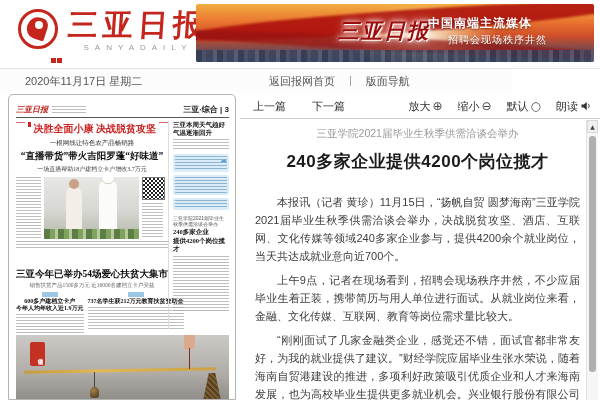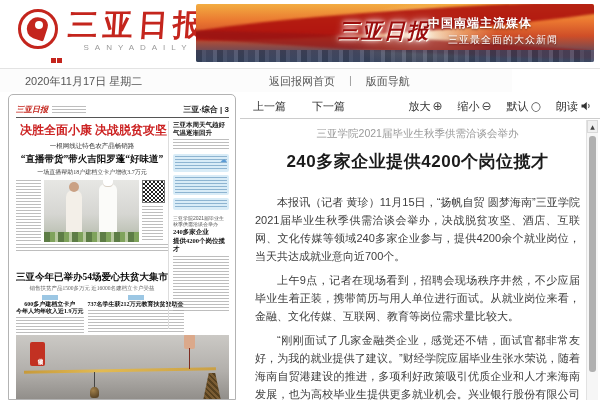--- a/index.html
+++ b/index.html
@@ -44,21 +44,21 @@
   .left-panel{position:absolute;left:8px;top:94px;width:228px;height:306px;box-sizing:border-box;
       border:1px solid #b3b3b3;border-radius:5px 5px 0 0;background:#fff;overflow:hidden;padding:6px 6px 0 7px;cursor:pointer;}
   .np-page{position:relative;width:213px;height:300px;background:#fff;font-family:"Liberation Serif",serif;}
   .tls{background:repeating-linear-gradient(180deg,#a8a8a8 0,#a8a8a8 1px,transparent 1px,transparent 3px);opacity:.75;}
   .np-mast{display:flex;justify-content:space-between;align-items:flex-end;border-bottom:1.5px solid #555;padding-bottom:2px;height:14px;}
   .np-mast .mast-logo{color:#c4251d;font-weight:bold;font-size:8px;font-style:italic;}
   .np-mast .mast-lines{width:34px;height:7px;margin-left:4px;}
   .np-mast .mast-left{display:flex;align-items:center;}
   .np-mast .edition{font-size:8px;font-weight:bold;color:#222;font-family:"Liberation Sans",sans-serif;}
   .np-main{width:152px;}
-  .np-slogan{margin-top:4px;display:flex;align-items:center;justify-content:center;gap:3px;color:#c22;font-weight:bold;font-size:12px;white-space:nowrap;}
+  .np-slogan{margin-top:4px;display:flex;justify-content:center;gap:3px;color:#c22;font-weight:bold;font-size:10px;white-space:nowrap;}
   .np-slogan i{display:block;width:14px;height:1px;background:#d66;}
   .np-slogan b.flag{width:4px;height:5px;background:#c22;display:block;}
   .np-kicker{text-align:center;font-size:6.5px;color:#333;margin-top:3px;white-space:nowrap;}
   .np-h1{text-align:center;font-size:9.5px;font-weight:bold;color:#0d0d0d;margin-top:2px;white-space:nowrap;letter-spacing:0;}
   .np-sub1{text-align:center;font-size:6px;color:#444;margin-top:2px;white-space:nowrap;}
   .np-bodyrow{display:flex;gap:3px;margin-top:3px;height:62px;}
   .np-coltext{width:25px;height:62px;}
   .np-photo{width:95px;height:62px;position:relative;overflow:hidden;
       background:linear-gradient(180deg,#e7e7e4 0%,#d6d6d2 55%,#c2c6bb 80%,#9fae92 100%);}
   .fig1{position:absolute;left:22px;top:10px;width:16px;height:44px;background:#f3efe8;border-radius:7px 7px 2px 2px;}
@@ -140,21 +140,21 @@
       <div class="logo-sub">SANYADAILY</div>
     </div>
   </div>
   <div class="banner">
     <div class="sunburst"></div>
     <div class="ribbon"></div>
     <div class="ribbon2"></div>
     <div class="skyline"></div>
     <div class="banner-brand">三亚日报</div>
     <div class="banner-l1">中国南端主流媒体</div>
-    <div class="banner-l2">三亚最全面的大众新闻</div>
+    <div class="banner-l2">招聘会现场秩序井然</div>
   </div>
 </div>
 
 <div class="datebar">
   <div class="date">2020年11月17日 星期二</div>
   <div class="links">
     <span>返回报网首页</span>
     <span class="sep">|</span>
     <span>版面导航</span>
   </div>

